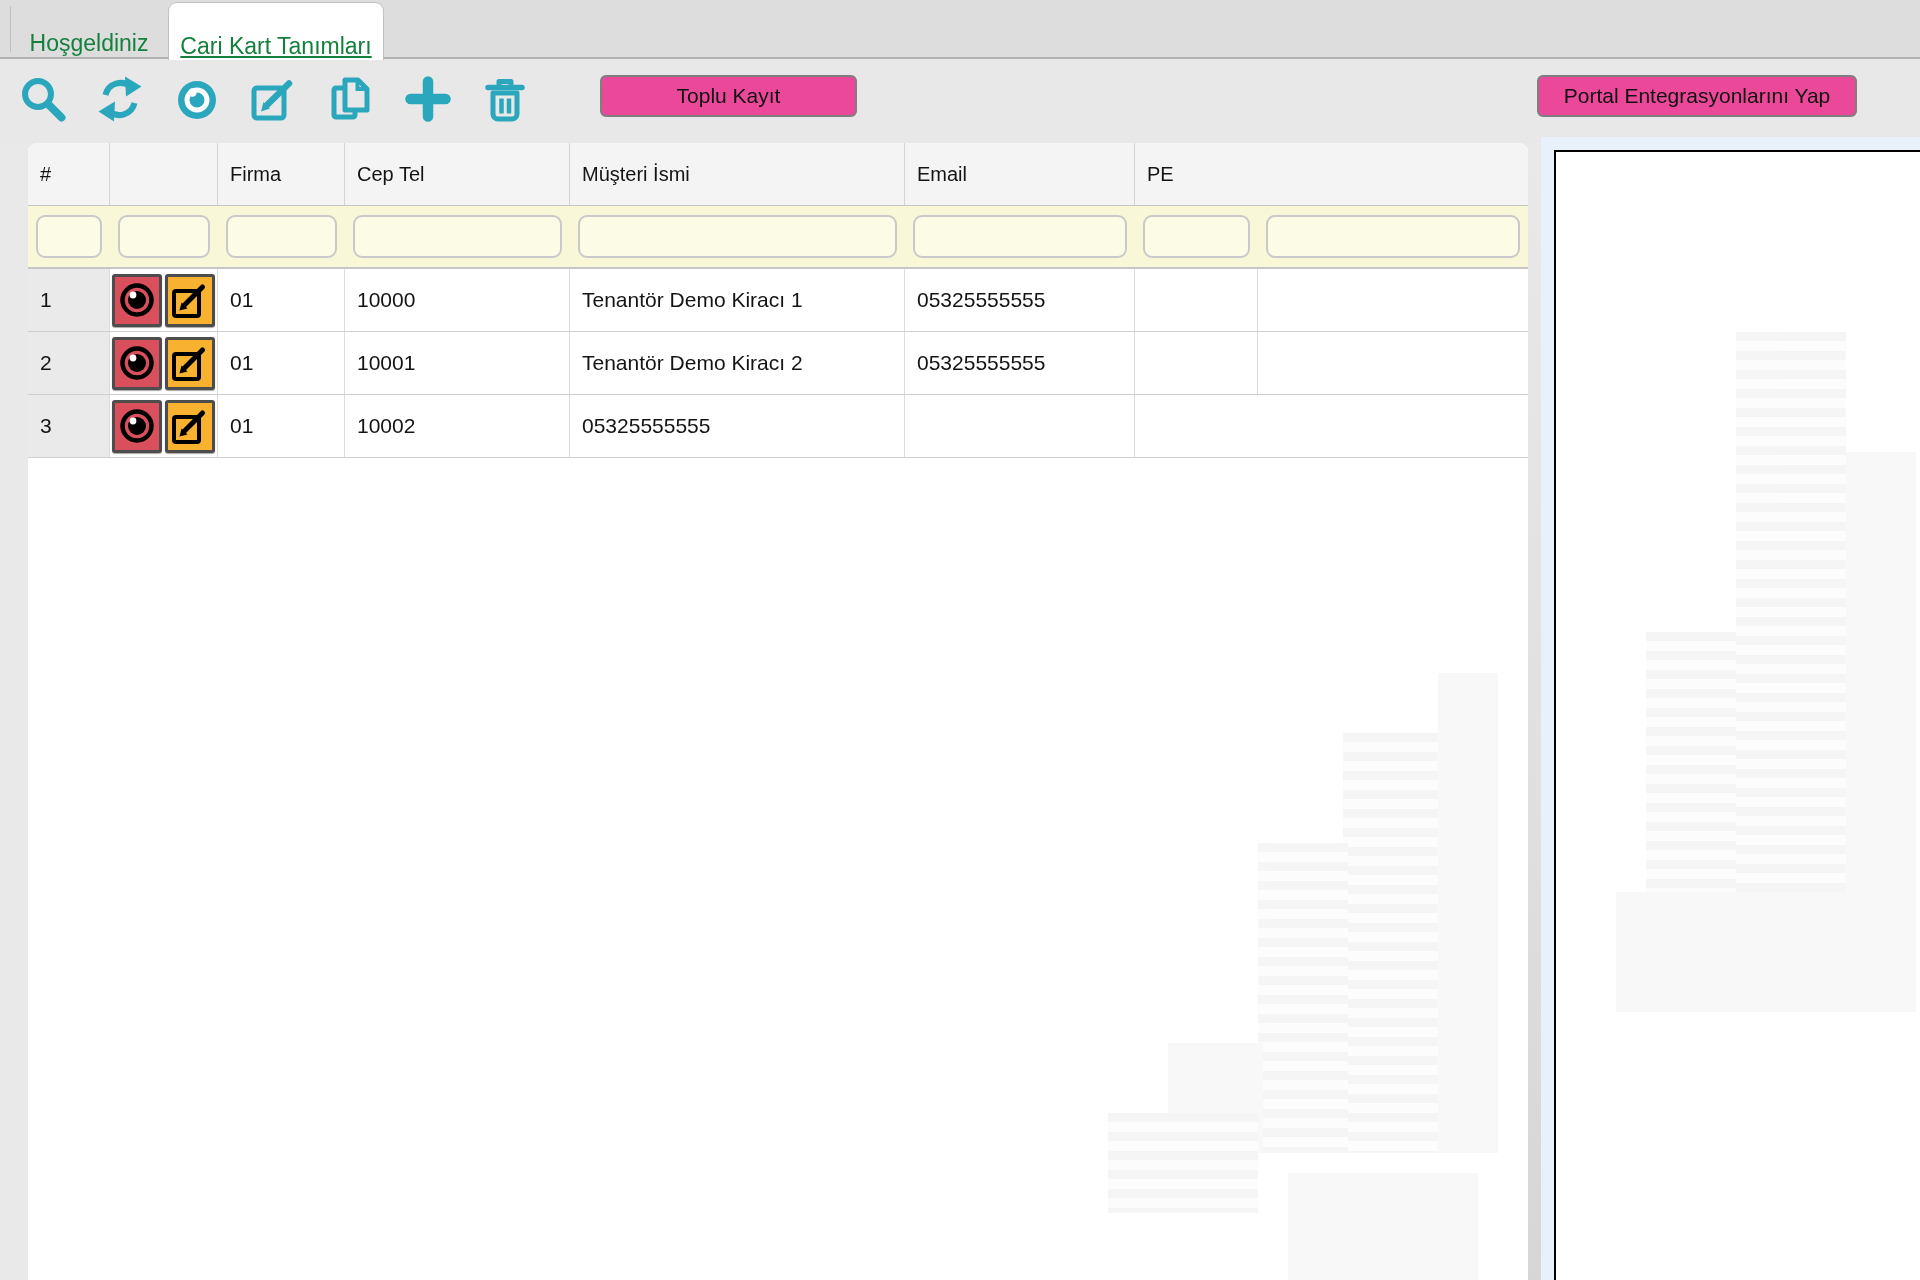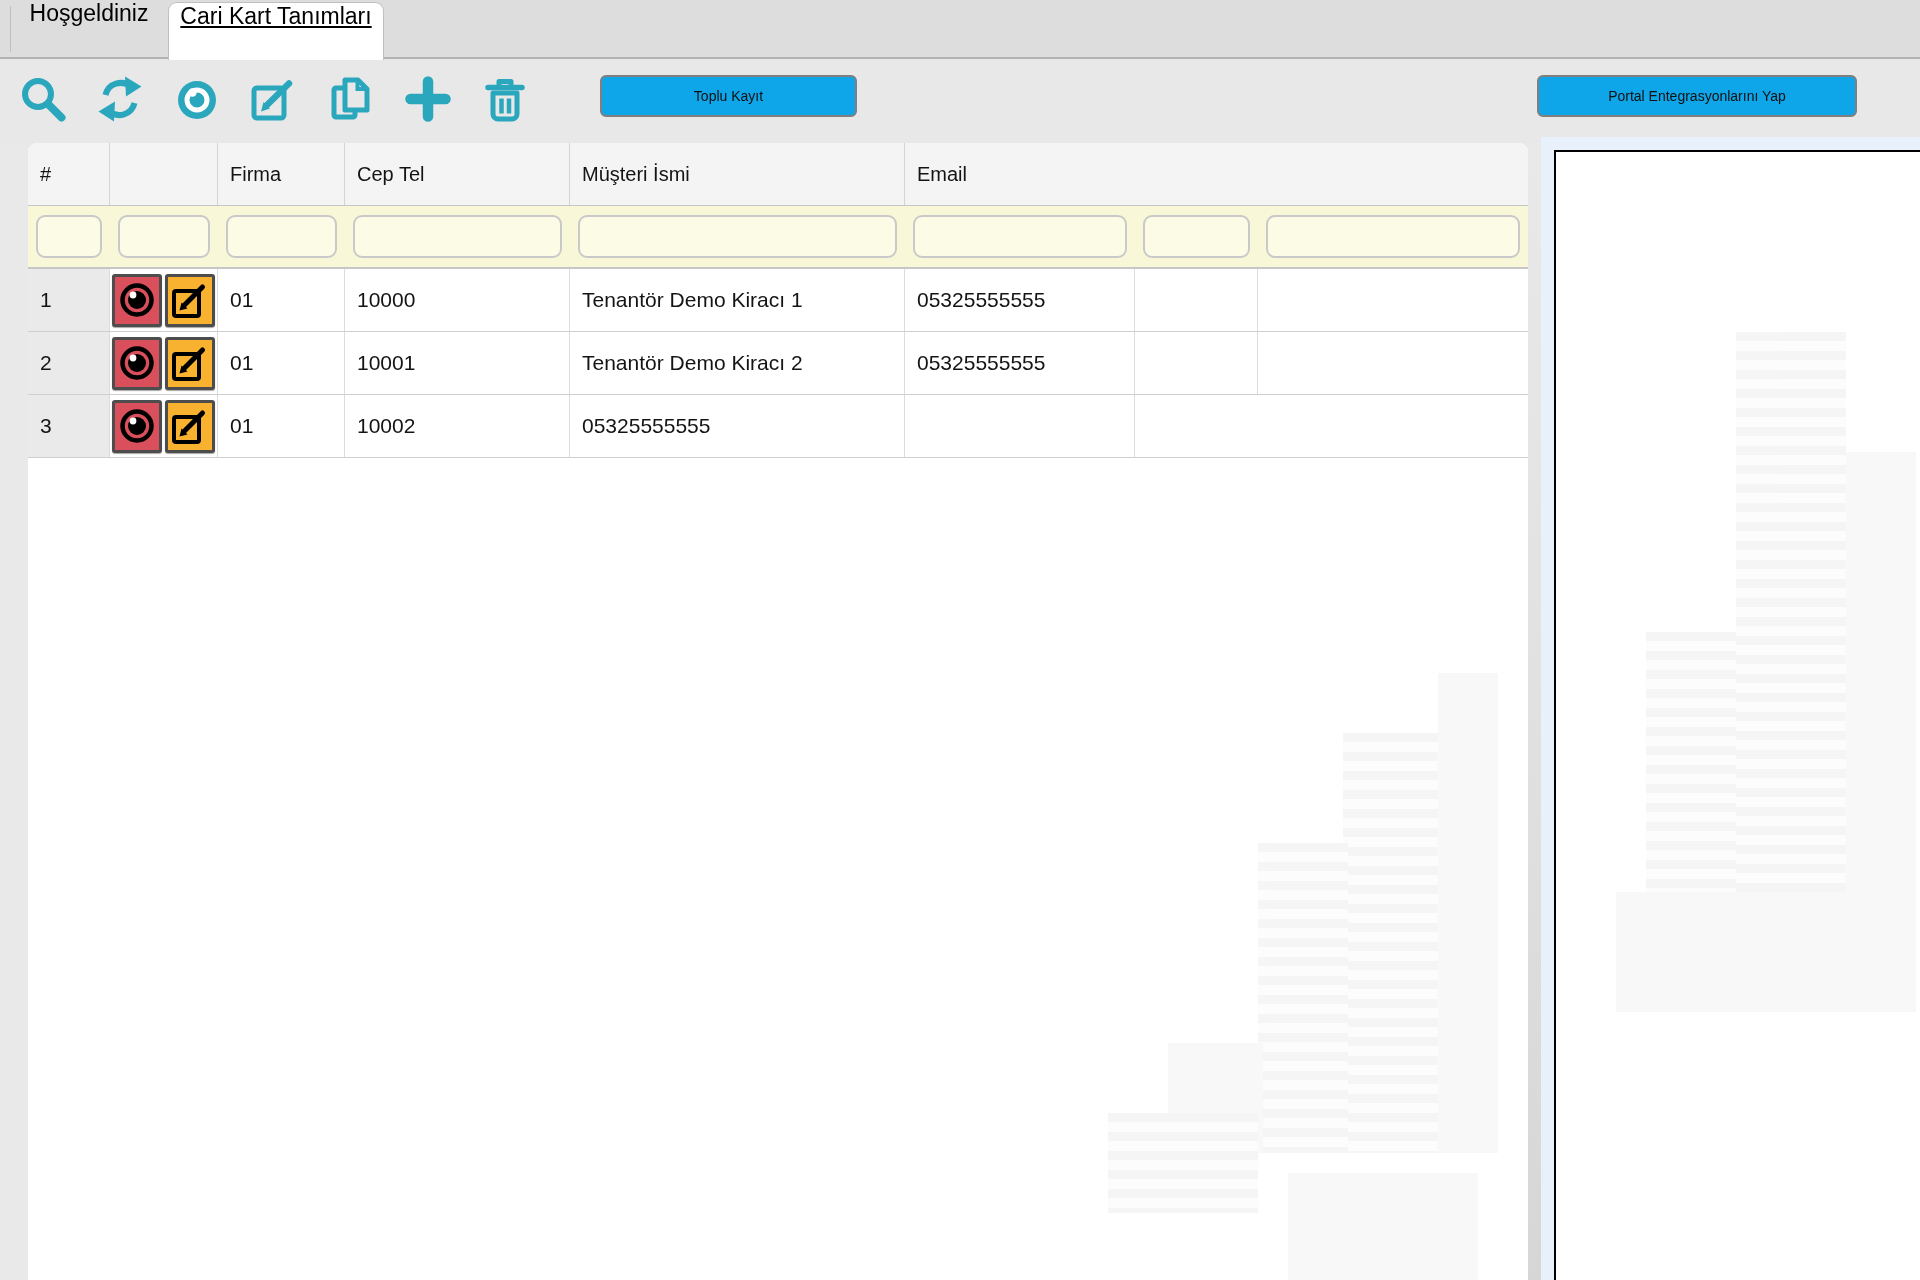--- a/index.html
+++ b/index.html
@@ -5,33 +5,33 @@
   html,body{margin:0;padding:0;}
   body{
     width:1920px;height:1280px;position:relative;overflow:hidden;
     background:#e9e9e9;
     font-family:"Liberation Sans","DejaVu Sans",sans-serif;
     color:#141414;
   }
   
   .tabbar{position:absolute;left:0;top:0;width:1920px;height:57px;background:#dddddd;border-bottom:2px solid #b3b3b3;z-index:5;}
   .tabbar-divider{position:absolute;left:10px;top:6px;width:1px;height:46px;background:#c0c0c0;}
-  .tab{position:absolute;top:0;height:57px;display:flex;align-items:flex-start;justify-content:center;font-size:23px;color:#000000;cursor:default;}
+  .tab{position:absolute;top:0;height:57px;display:flex;align-items:flex-end;justify-content:center;font-size:23px;color:#15803d;cursor:default;}
   .tab.inactive{left:10px;width:158px;}
   .tab.active{
     left:168px;width:214px;top:2px;height:57px;background:#ffffff;
     border:1px solid #c0c0c0;border-bottom:none;border-radius:9px 9px 0 0;z-index:6;text-decoration:underline;
   }
   
   .toolbar{position:absolute;left:0;top:59px;width:1920px;height:84px;background:#e8e8e8;}
   .tool-icons{position:absolute;left:19px;top:16px;display:flex;gap:29px;}
   .icon-btn{width:48px;height:48px;display:flex;align-items:center;justify-content:center;background:transparent;border:none;padding:0;cursor:pointer;}
   .push-btn{
-    position:absolute;top:16px;height:42px;background:#0ea5e9;border:2px solid #7f7f7f;border-radius:6px;
-    font-size:14px;color:#111;display:flex;align-items:center;justify-content:center;
+    position:absolute;top:16px;height:42px;background:#ec4899;border:2px solid #7f7f7f;border-radius:6px;
+    font-size:21px;color:#111;display:flex;align-items:center;justify-content:center;
     font-family:"Liberation Sans","DejaVu Sans",sans-serif;cursor:pointer;
   }
   .btn-toplu{left:600px;width:257px;}
   .btn-portal{left:1537px;width:320px;}
   
   .table-card{
     position:absolute;left:28px;top:143px;width:1500px;height:1137px;background:#ffffff;
     border-radius:9px 9px 0 0;overflow:hidden;
   }
   .grid-cols{display:grid;grid-template-columns:82px 108px 127px 225px 335px 230px 123px minmax(0,1fr);}
@@ -134,20 +134,21 @@
 </div>
 
 <div class="table-card">
   <div class="grid-header grid-cols">
       <div class="hcell">#</div>
       <div class="hcell"></div>
       <div class="hcell">Firma</div>
       <div class="hcell">Cep Tel</div>
       <div class="hcell">Müşteri İsmi</div>
       <div class="hcell">Email</div>
+      <div class="hcell">PE</div>
     </div>
   <div class="grid-filter grid-cols">
       <div class="fcell">
         <input class="finput" style="">
       </div>
       <div class="fcell">
         <input class="finput" style="">
       </div>
       <div class="fcell">
         <input class="finput" style="">

